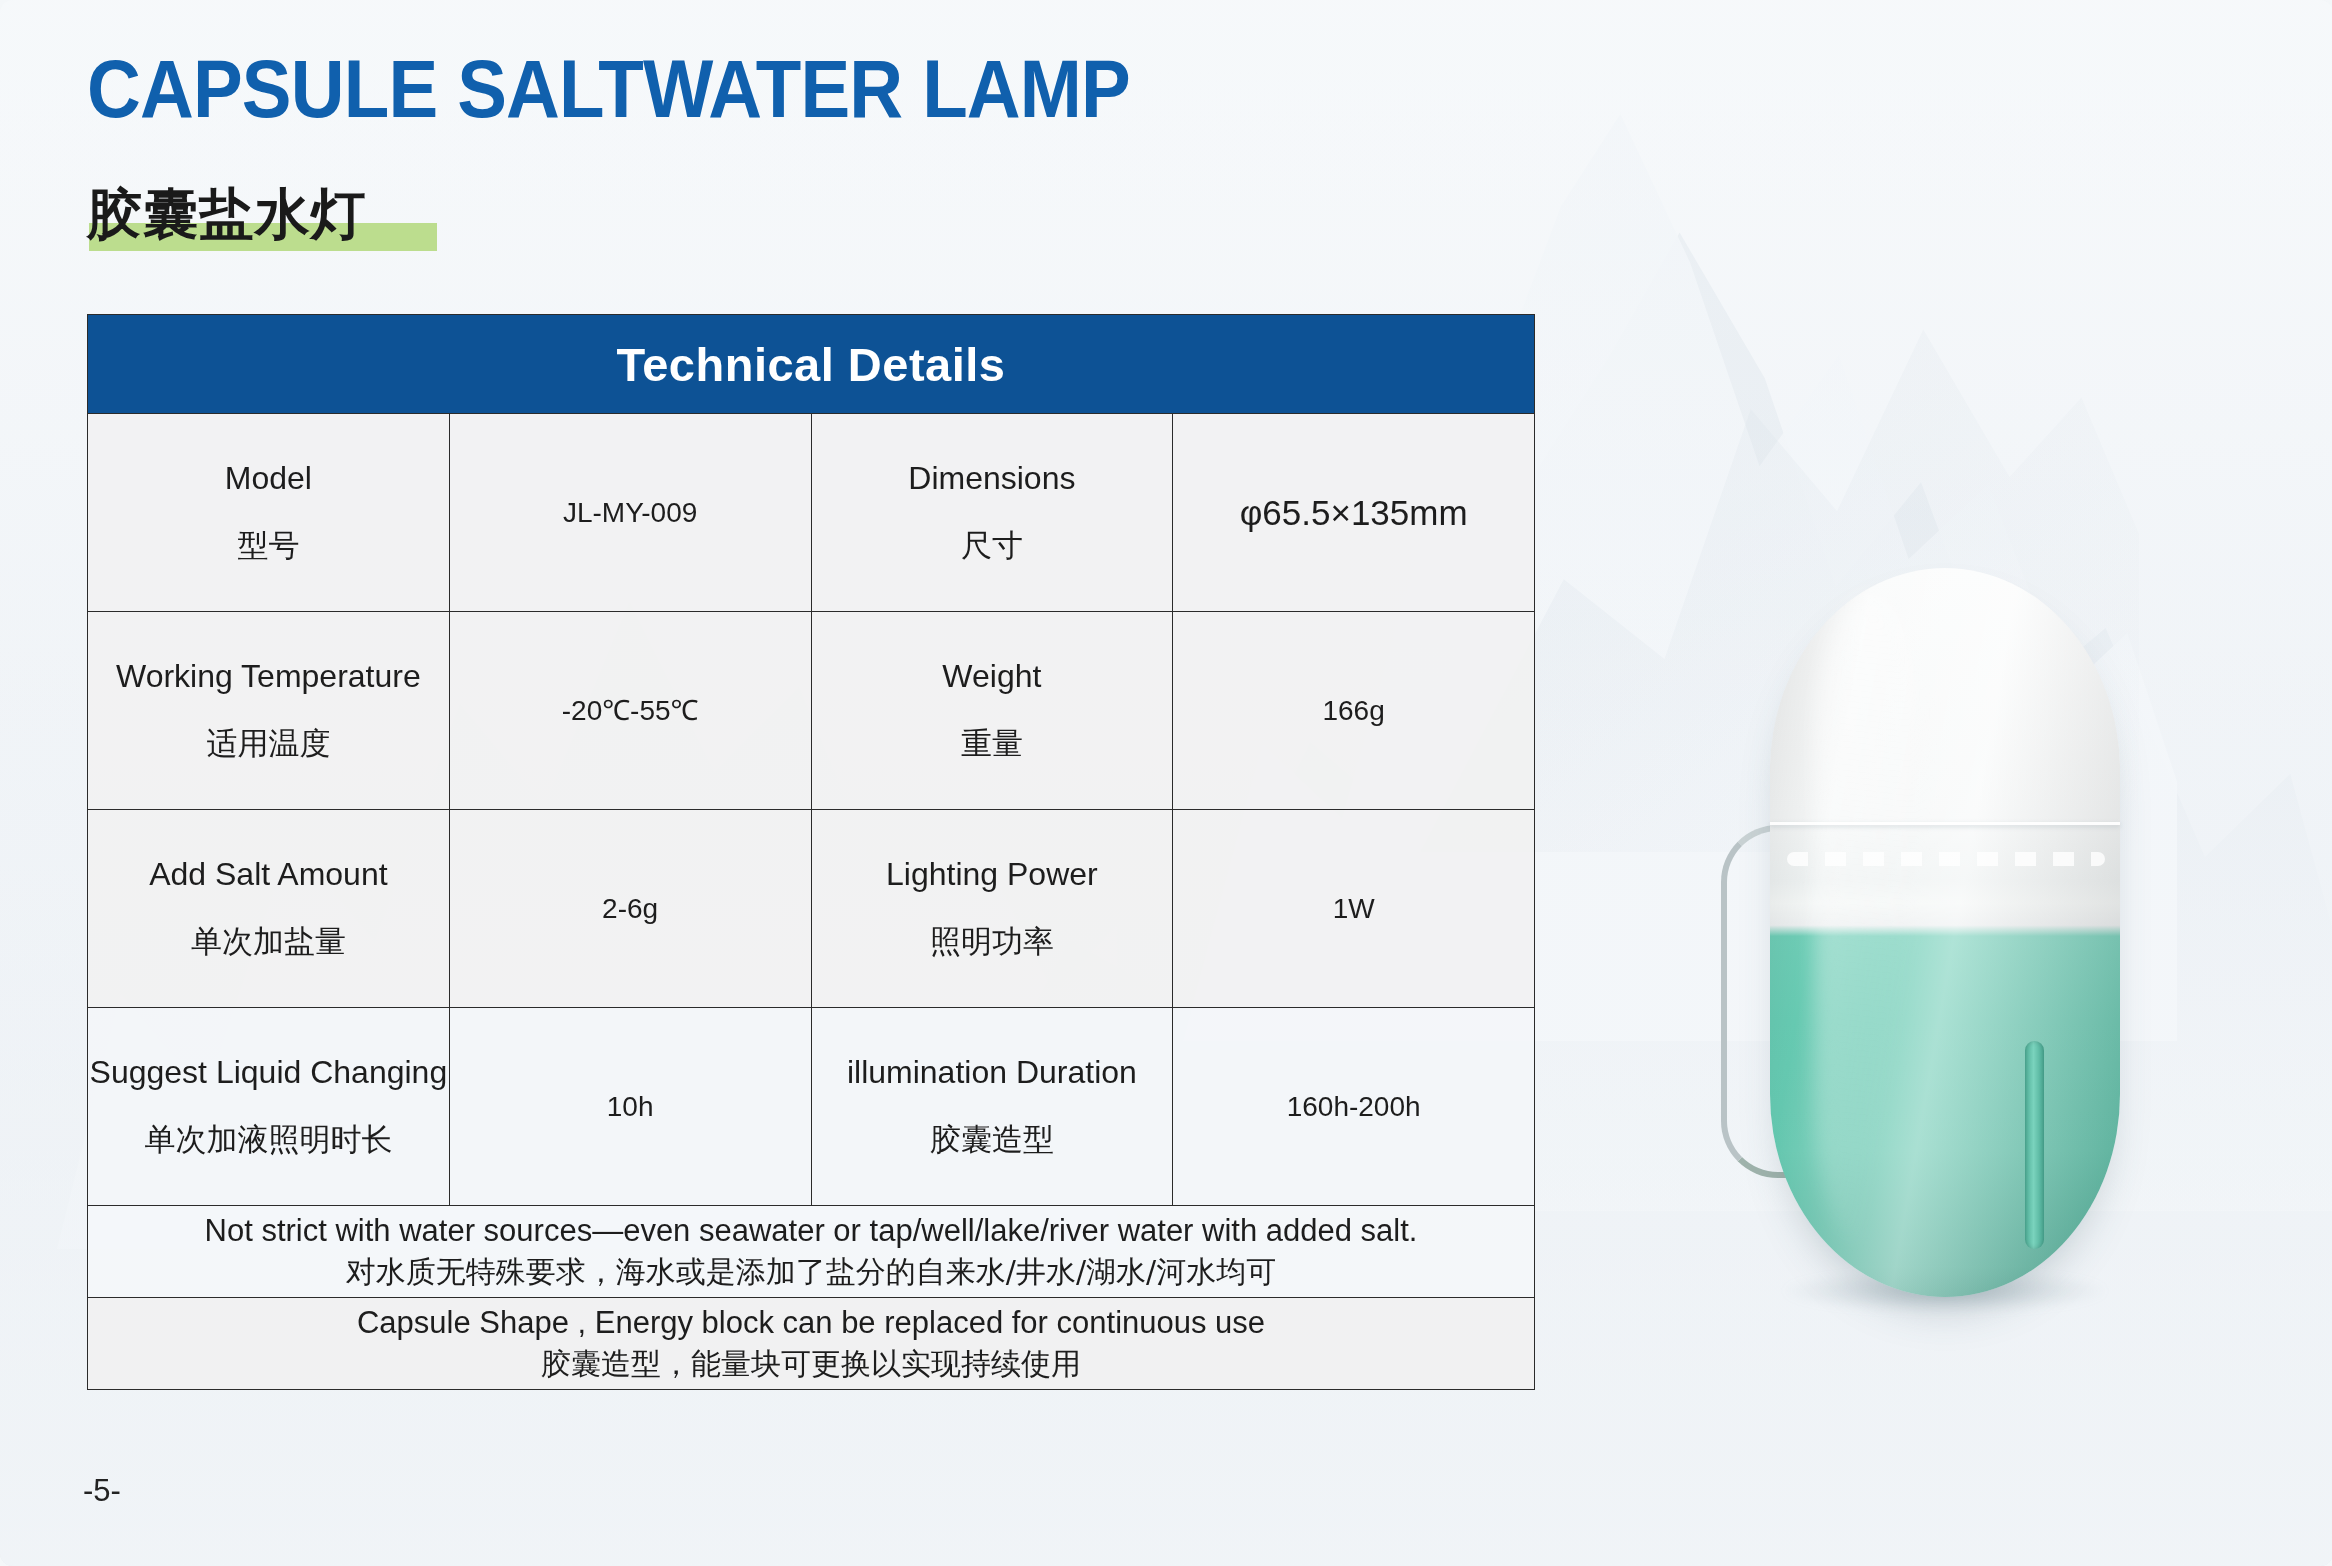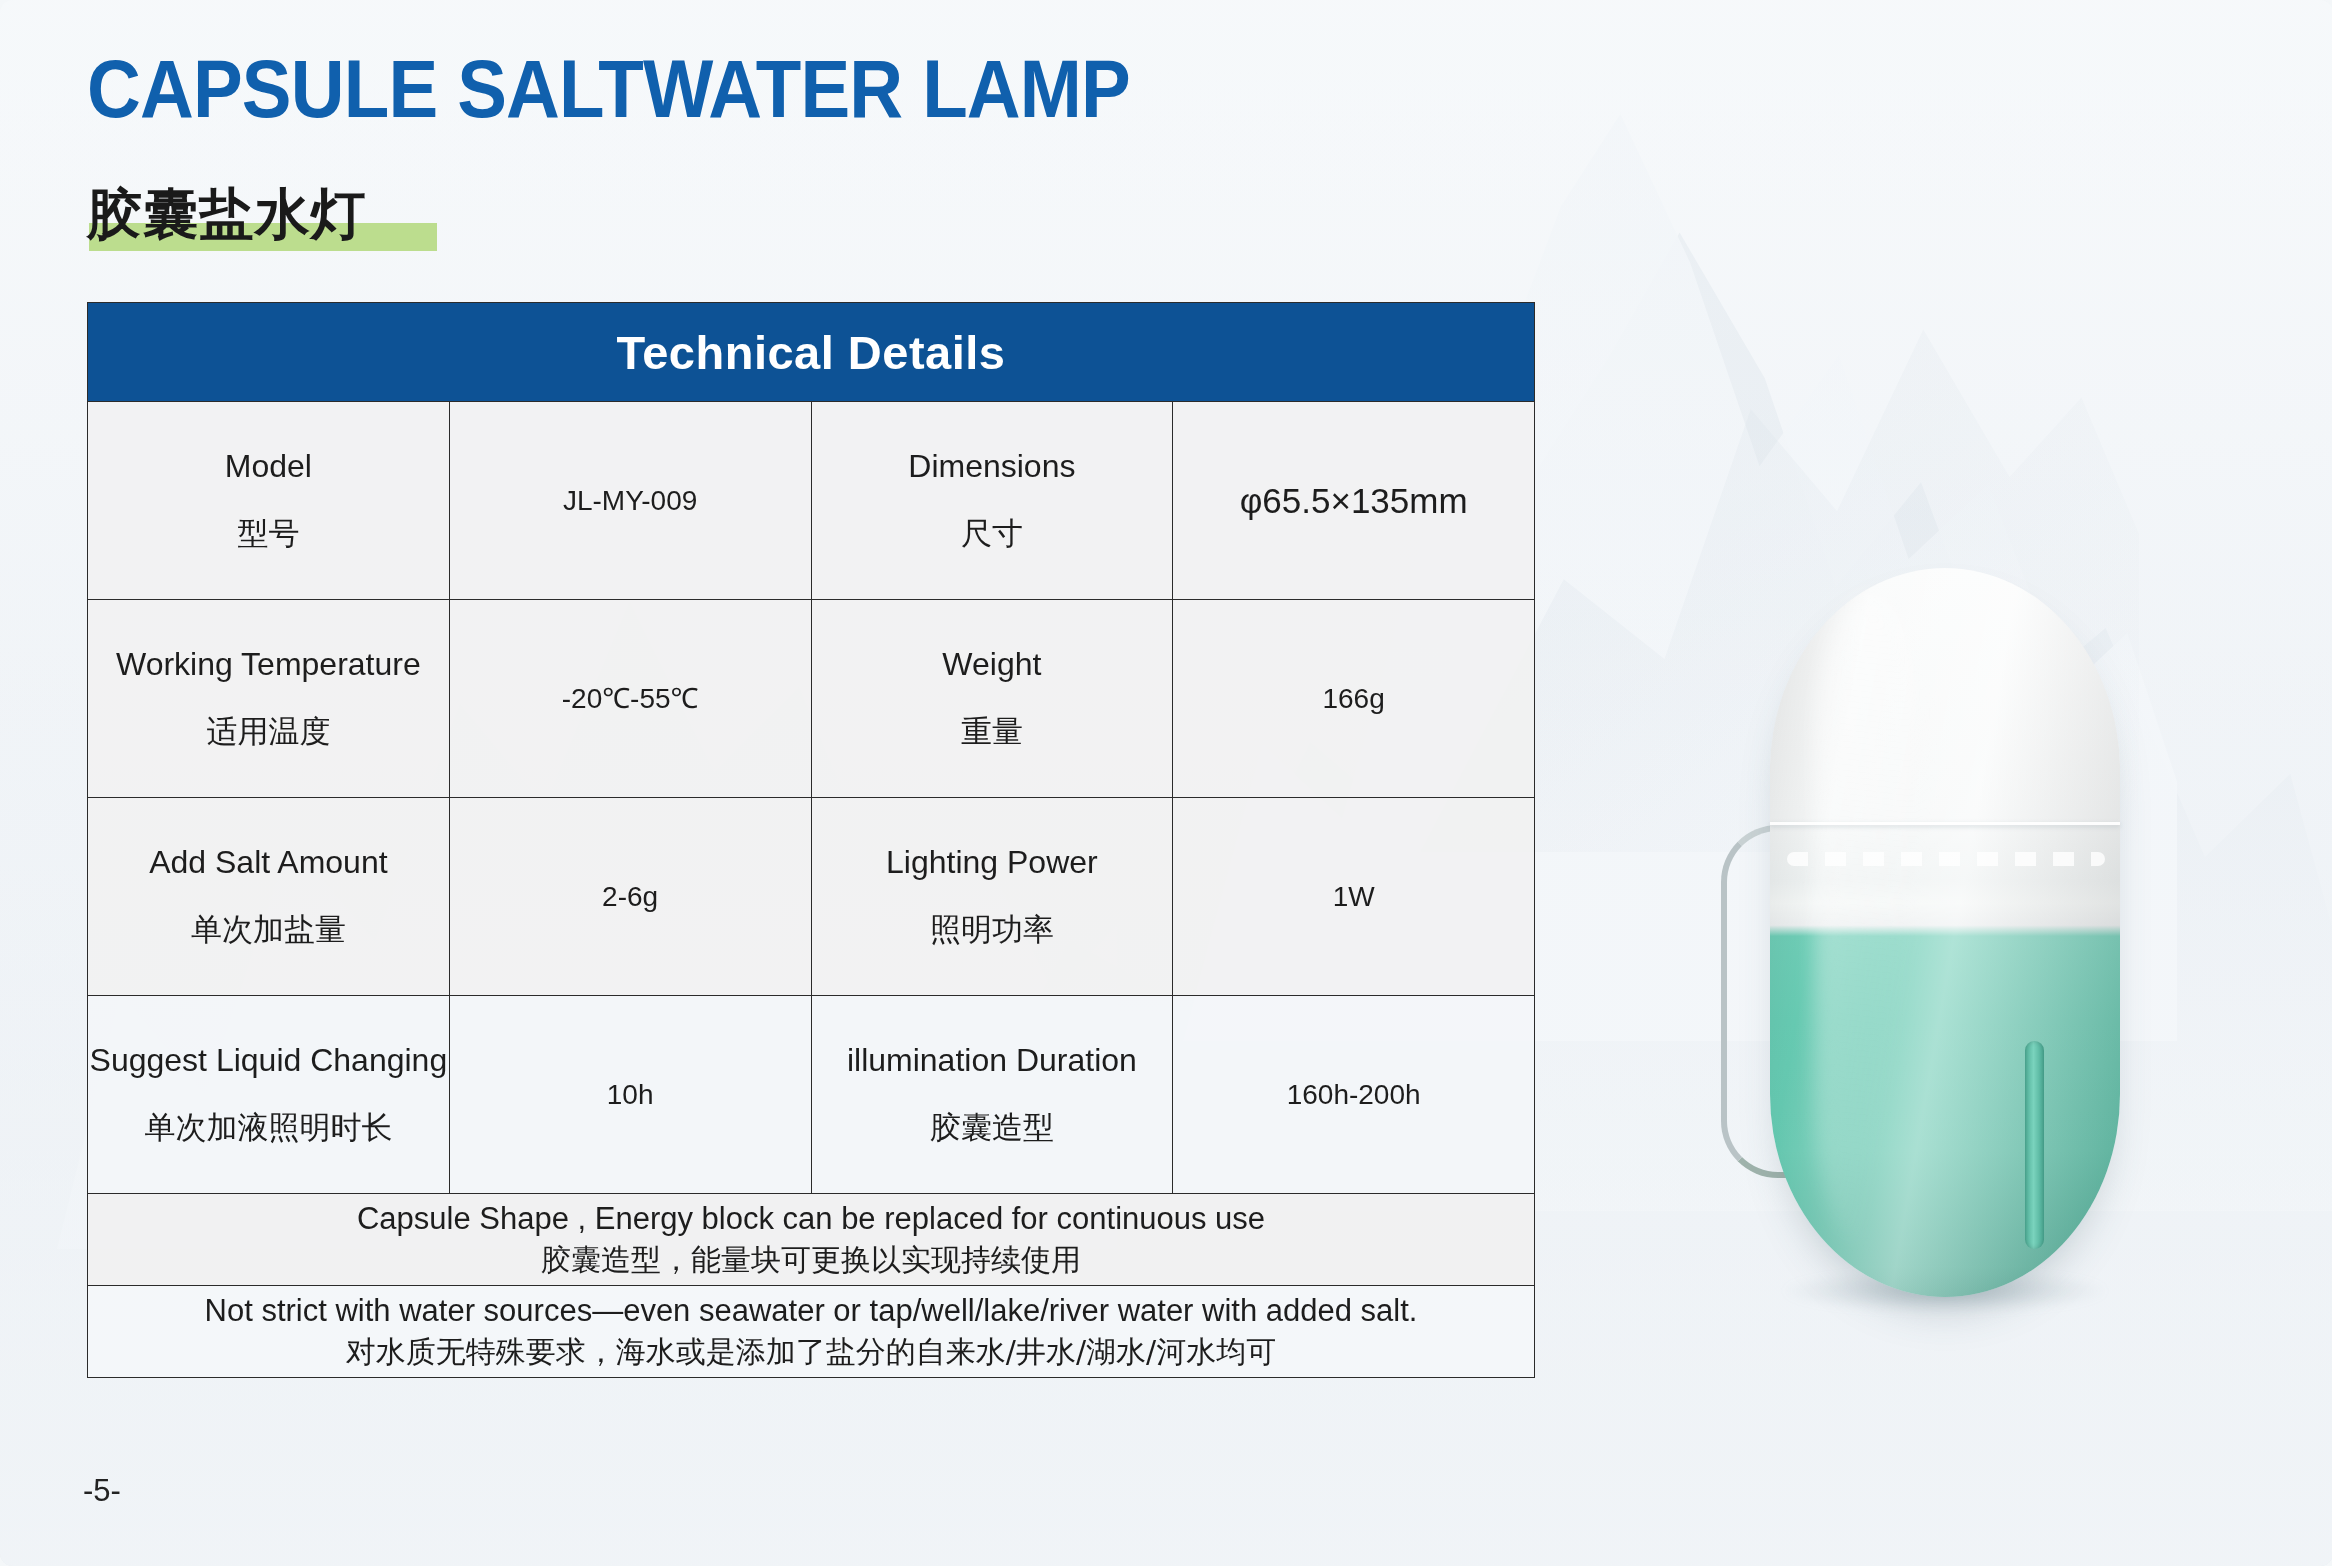--- a/index.html
+++ b/index.html
@@ -114,21 +114,21 @@
     color: #1a1a1a;
     letter-spacing: 0.9px;
     white-space: nowrap;
     font-family: "DejaVu Sans", sans-serif;
   }
 
   
   .spec-table {
     position: absolute;
     left: 87px;
-    top: 302px;
+    top: 314px;
     width: 1448px;
     border-collapse: collapse;
     table-layout: fixed;
   }
   .spec-table td, .spec-table th {
     border: 1.9px solid #2b2b2b;
     padding: 0;
   }
   .tbl-head {
     background: #0d5295;
@@ -393,30 +393,30 @@
         <td class="cell alt">
           <span class="lbl-en">illumination Duration</span>
           <span class="lbl-cn">胶囊造型</span>
         </td>
         <td class="cell alt">
           <span class="val">160h-200h</span>
         </td>
       </tr>
 
       <tr>
+        <td class="note-cell alt" colspan="4">
+          <span class="note-en">Not strict with water sources—even seawater or tap/well/lake/river water with added salt.</span>
+          <span class="note-cn">对水质无特殊要求，海水或是添加了盐分的自来水/井水/湖水/河水均可</span>
+        </td>
+      </tr>
+
+      <tr>
         <td class="note-cell" colspan="4">
           <span class="note-en">Capsule Shape , Energy block can be replaced for continuous use</span>
           <span class="note-cn">胶囊造型，能量块可更换以实现持续使用</span>
-        </td>
-      </tr>
-
-      <tr>
-        <td class="note-cell alt" colspan="4">
-          <span class="note-en">Not strict with water sources—even seawater or tap/well/lake/river water with added salt.</span>
-          <span class="note-cn">对水质无特殊要求，海水或是添加了盐分的自来水/井水/湖水/河水均可</span>
         </td>
       </tr>
     </tbody>
   </table>
 
   <div class="page-number">-5-</div>
 
   <div class="product">
     <div class="lamp-shadow"></div>
     <div class="lamp-handle"></div>

